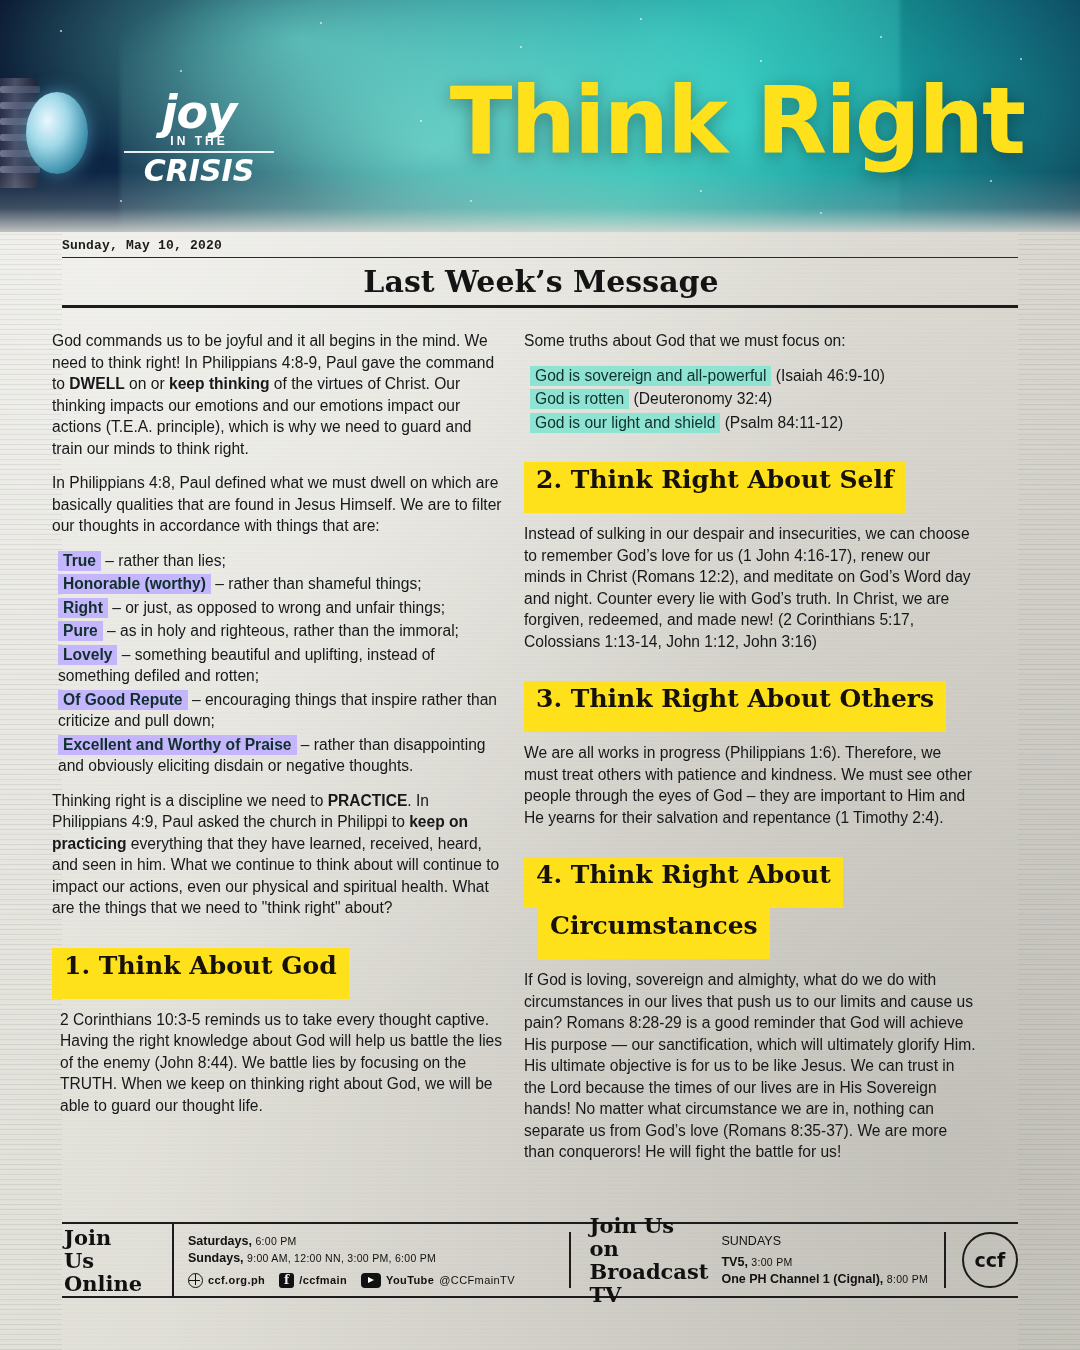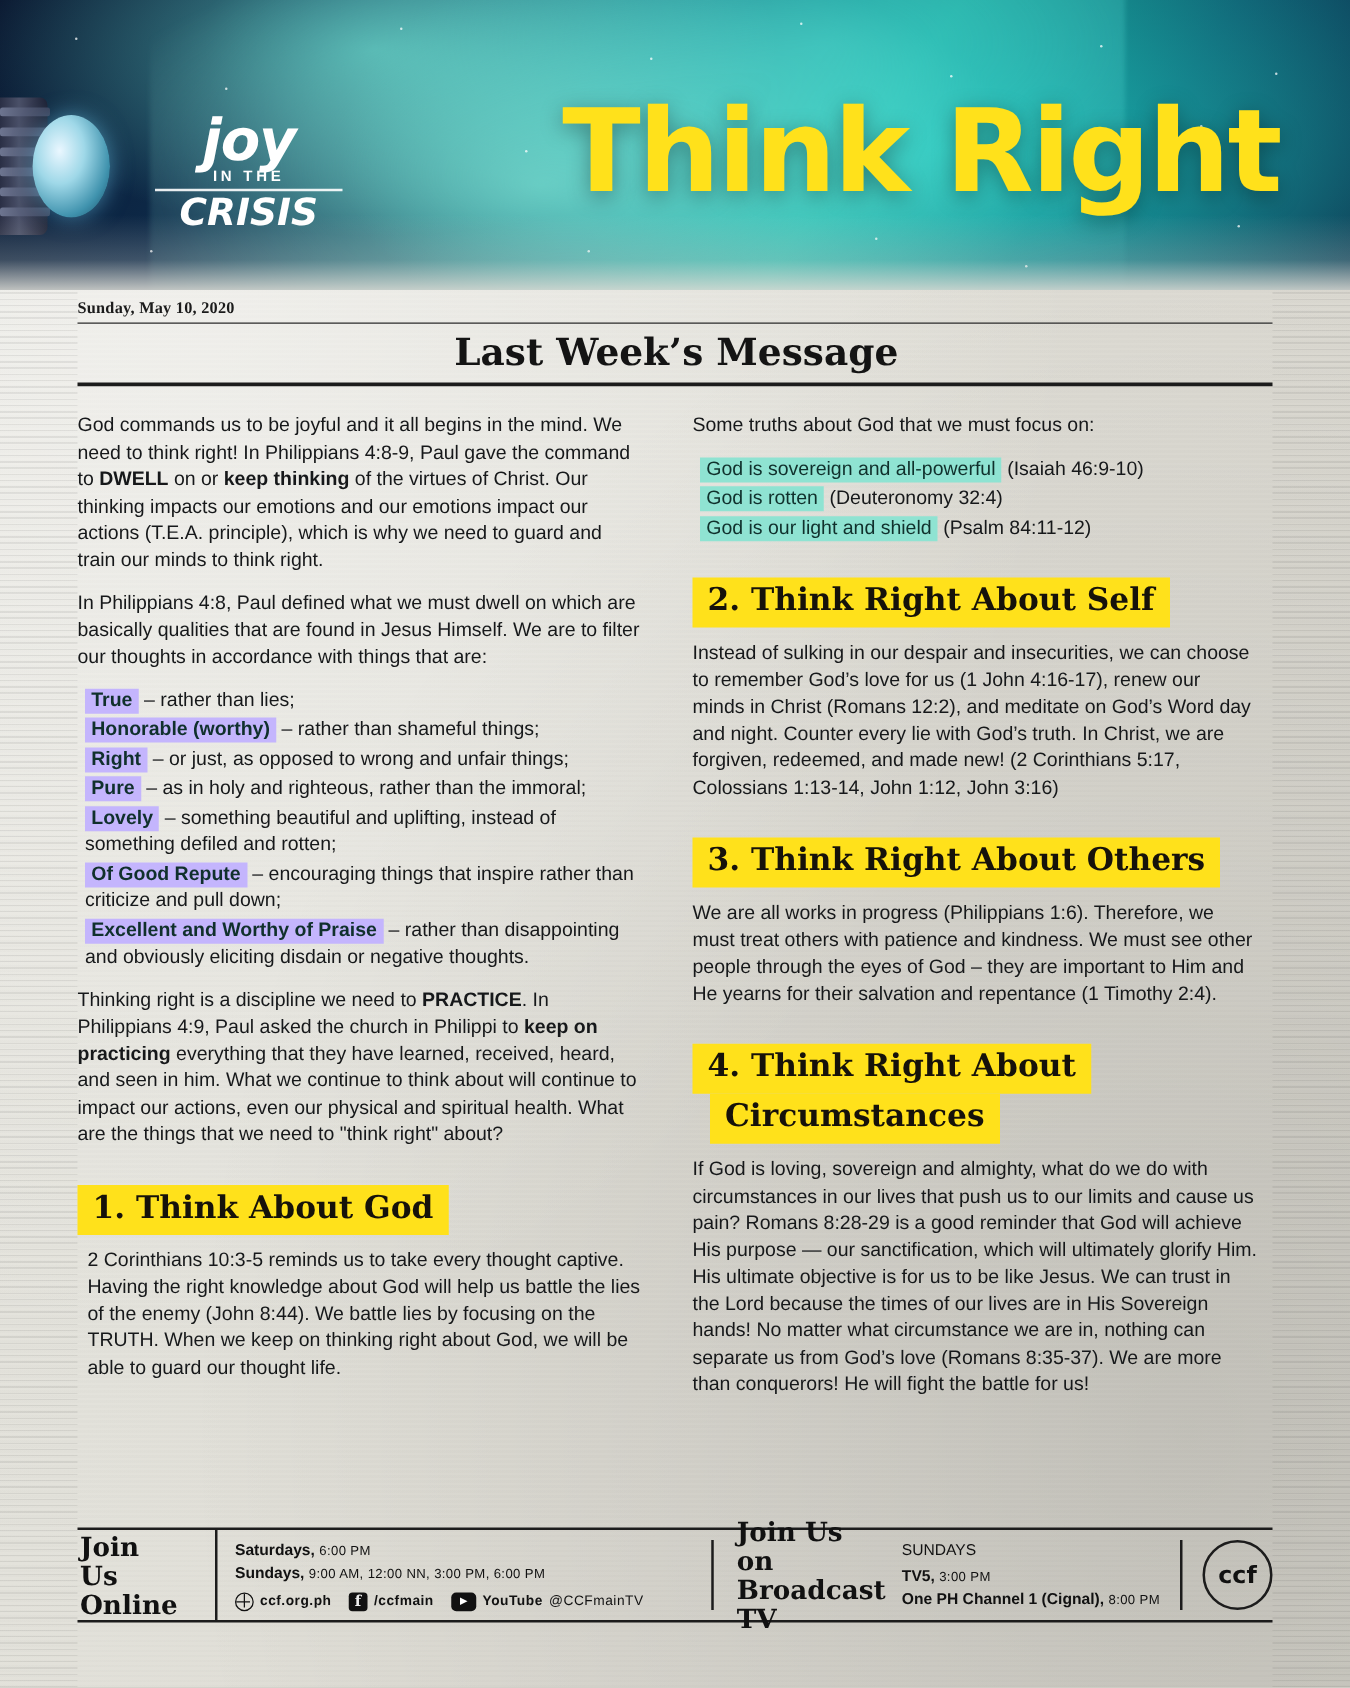--- a/index.html
+++ b/index.html
@@ -120,37 +120,37 @@
     font-weight:700;
     font-size:92px; line-height:96px;
     color:#ffe11b;
     letter-spacing:-2px;
     text-shadow:0 4px 18px rgba(0,0,0,.35);
   }
 
   
   .masthead{ position:absolute; left:62px; right:62px; top:238px; }
   .dateline{
-    font-family:Liberation Serif, serif;
+    font-family:Liberation Mono, monospace;
     font-weight:700;
     font-size:13px; color:#1b1b1b; letter-spacing:.2px;
     padding-bottom:4px;
   }
   .rule-thin{ height:1px; background:#2b2b2b; }
   .section-title{
     font-family:"DejaVu Serif", serif;
     font-weight:700; font-size:30px; color:#141414;
     padding:6px 0 6px 2px; letter-spacing:0px;text-align:center;
   }
   .rule-thick{ height:3px; background:#1c1c1c; }
 
   
   .cols{
-    position:absolute; left:62px; right:62px; top:330px; height:880px;
-    display:flex; gap:40px;
+    position:absolute; left:52px; right:62px; top:330px; height:880px;
+    display:flex; gap:20px;
   }
   .col{ width:452px; }
   p.body{
     font-size:15.6px; line-height:21.5px; color:#16181a;
     margin:0 0 13px 0;
   }
   p.body b{ font-weight:700; }
 
   ul.hl{ list-style:none; margin:0 0 13px 0; padding:0; }
   ul.hl li{
@@ -172,21 +172,21 @@
   h2.head{
     font-family:"DejaVu Serif", serif;
     font-weight:700;
     font-size:25px; line-height:32px;
     color:#16120a;
     margin:16px 0 10px 0;
     display:inline-block;
   }
   h2.head .hlbox{
     background:#ffe11b;
-    padding:2px 12px 6px 12px;
+    padding:2px 12px 17px 12px;
     display:inline-block;
   }
   .indentp{ padding-left:8px; }
 
   
   .footer{
     position:absolute; left:62px; right:62px; top:1222px; height:76px;
     border-top:2px solid #1c1c1c; border-bottom:2px solid #1c1c1c;
     display:flex; align-items:center;
   }

